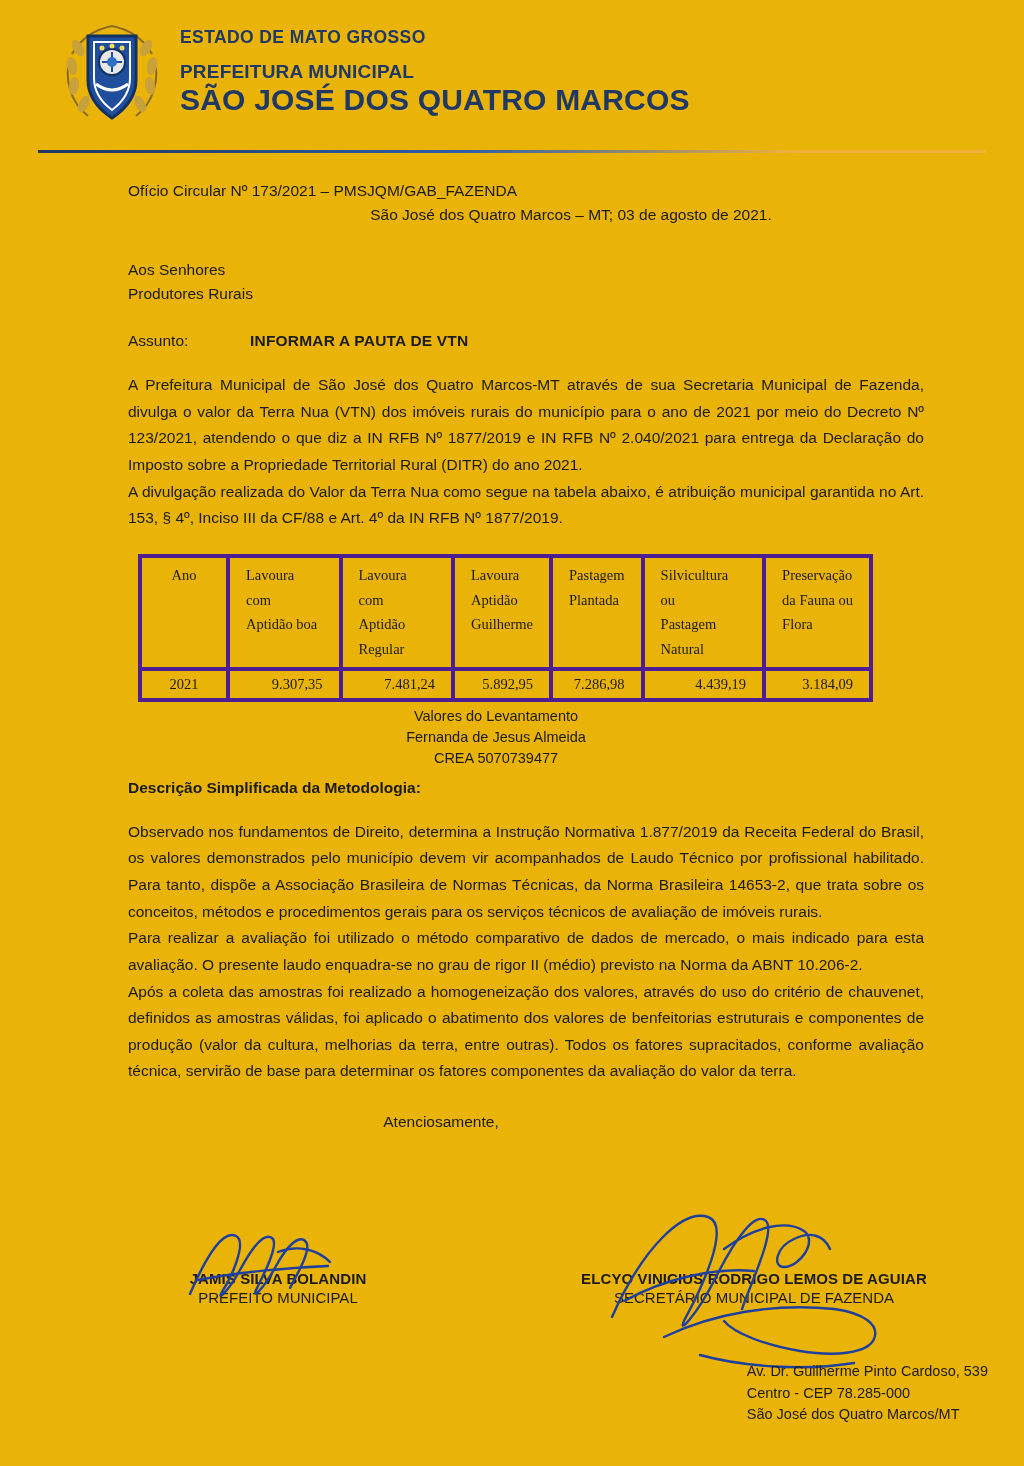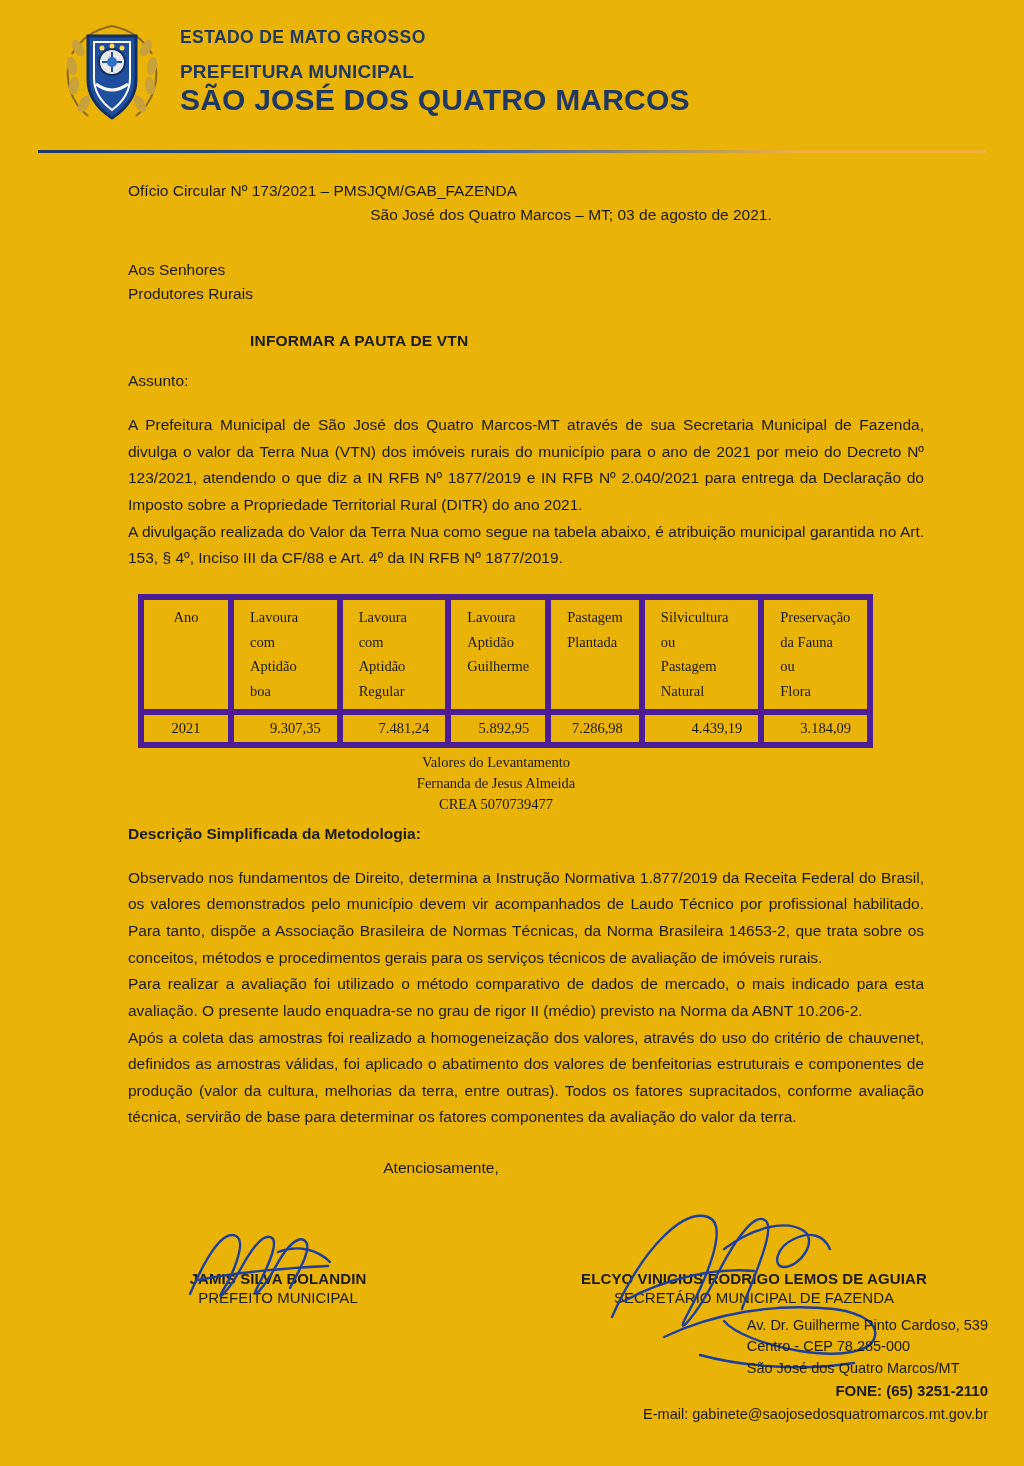--- a/index.html
+++ b/index.html
@@ -110,56 +110,56 @@
     padding-left: 90px;
   }
   .block-gap { height: 34px; }
   .addressee { font-size: 15.5px; line-height: 1.55; }
 
   .assunto {
     margin-top: 26px;
     font-size: 15.5px;
     display: flex;
   }
-  .assunto .lbl { width: 122px; margin-top: 40px; }
+  .assunto .lbl { width: 122px; }
   .assunto .val { font-weight: bold; letter-spacing: .2px; }
 
   .para {
     margin-top: 22px;
     font-size: 15.5px;
     line-height: 1.72;
     text-align: justify;
   }
   .para.tight { margin-top: 0; }
 
   
   .vtn-table {
     margin: 22px 0 0 10px;
     border-collapse: collapse;
     width: 735px;
     font-family: "Liberation Serif", serif;
     font-size: 14.5px;
   }
   .vtn-table th, .vtn-table td {
-    border: 6px solid #4c1d95;
+    border: 4px solid #4c1d95;
     padding: 5px 16px;
     vertical-align: top;
   }
   .vtn-table th {
     font-weight: normal;
     text-align: left;
     line-height: 1.7;
   }
   .vtn-table th.c-ano { text-align: center; width: 52px; }
   .vtn-table td.c-ano { text-align: center; }
   .vtn-table td { text-align: right; }
 
   .caption {
     text-align: center;
-    font-family: Liberation Serif, serif;
+    font-family: Liberation Sans, sans-serif;
     font-size: 14.5px;
     line-height: 1.45;
     margin-top: 4px;
     padding-right: 60px;
   }
 
   .section-title {
     margin-top: 10px;
     font-size: 15.5px;
     font-weight: bold;
@@ -373,19 +373,15 @@
       <div class="rl">SECRETÁRIO MUNICIPAL DE FAZENDA</div>
     </div>
   </div>
 
   <div class="footer">
     <div class="left">
       <div>Av. Dr. Guilherme Pinto Cardoso, 539</div>
       <div>Centro - CEP 78.285-000</div>
       <div>São José dos Quatro Marcos/MT</div>
     </div>
-    <div class="right">
-      <div class="phone">FONE: (65) 3251-2110</div>
-      <div class="mail">E-mail: gabinete@saojosedosquatromarcos.mt.gov.br</div>
-    </div>
   </div>
 
 </div>
 
 </body></html>

